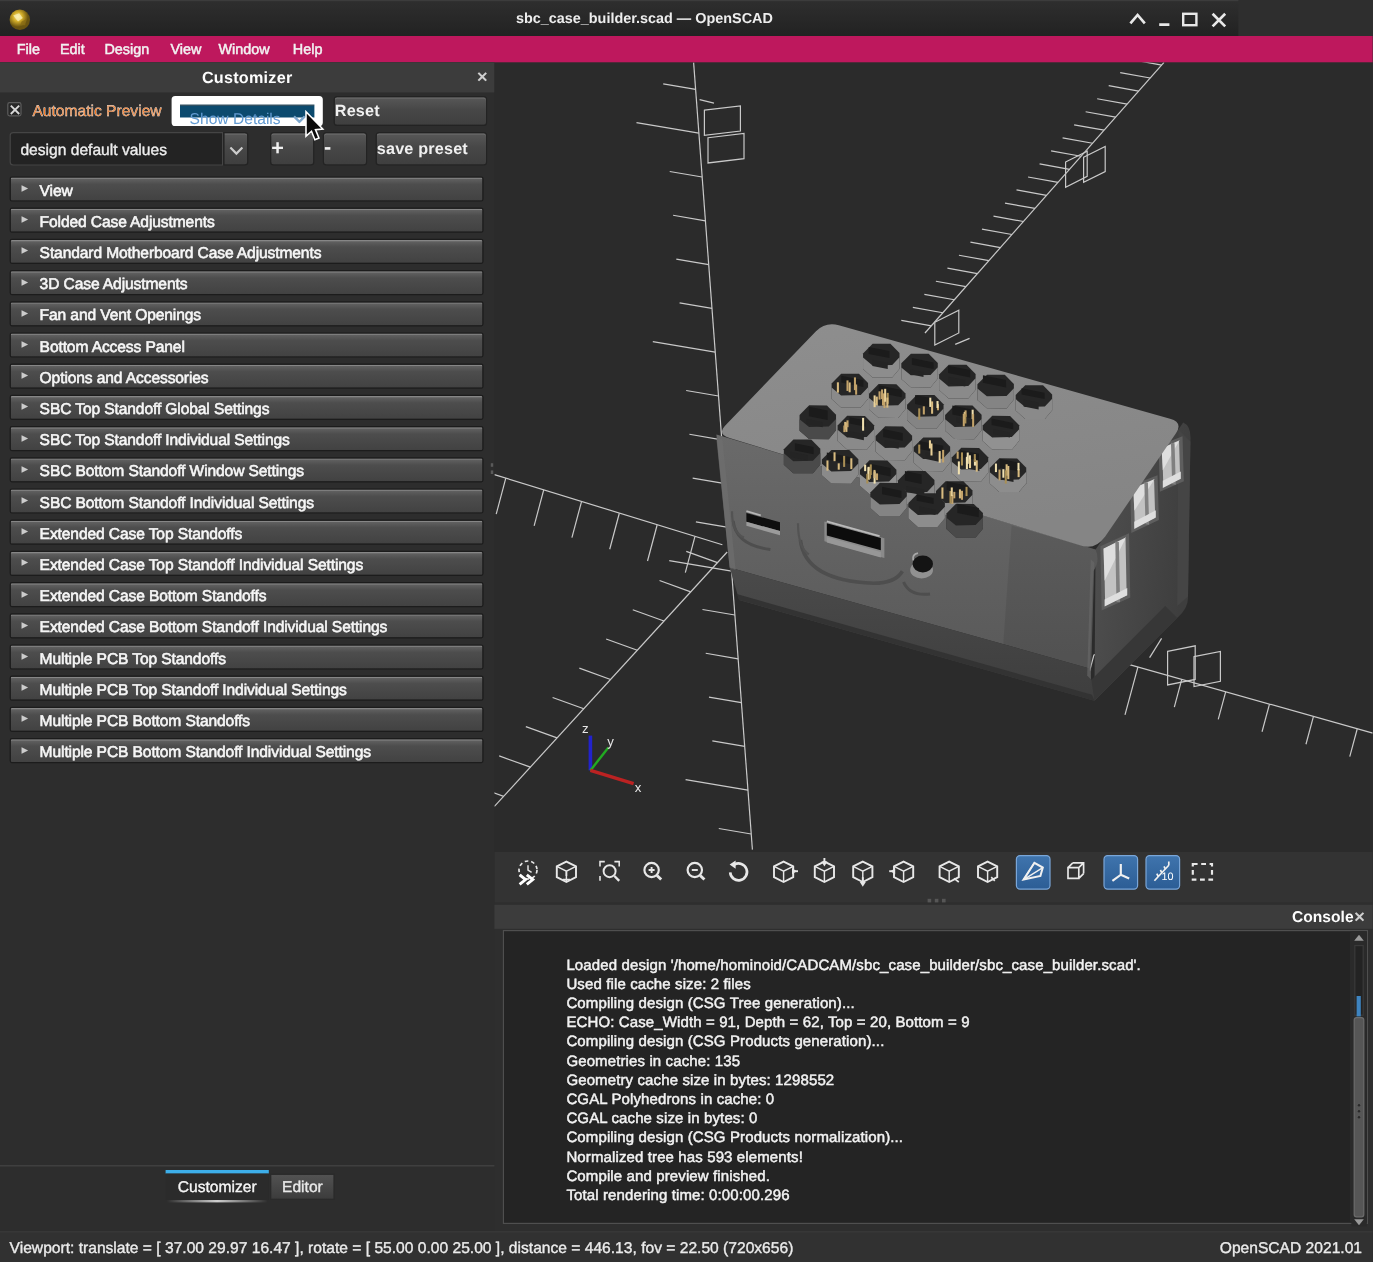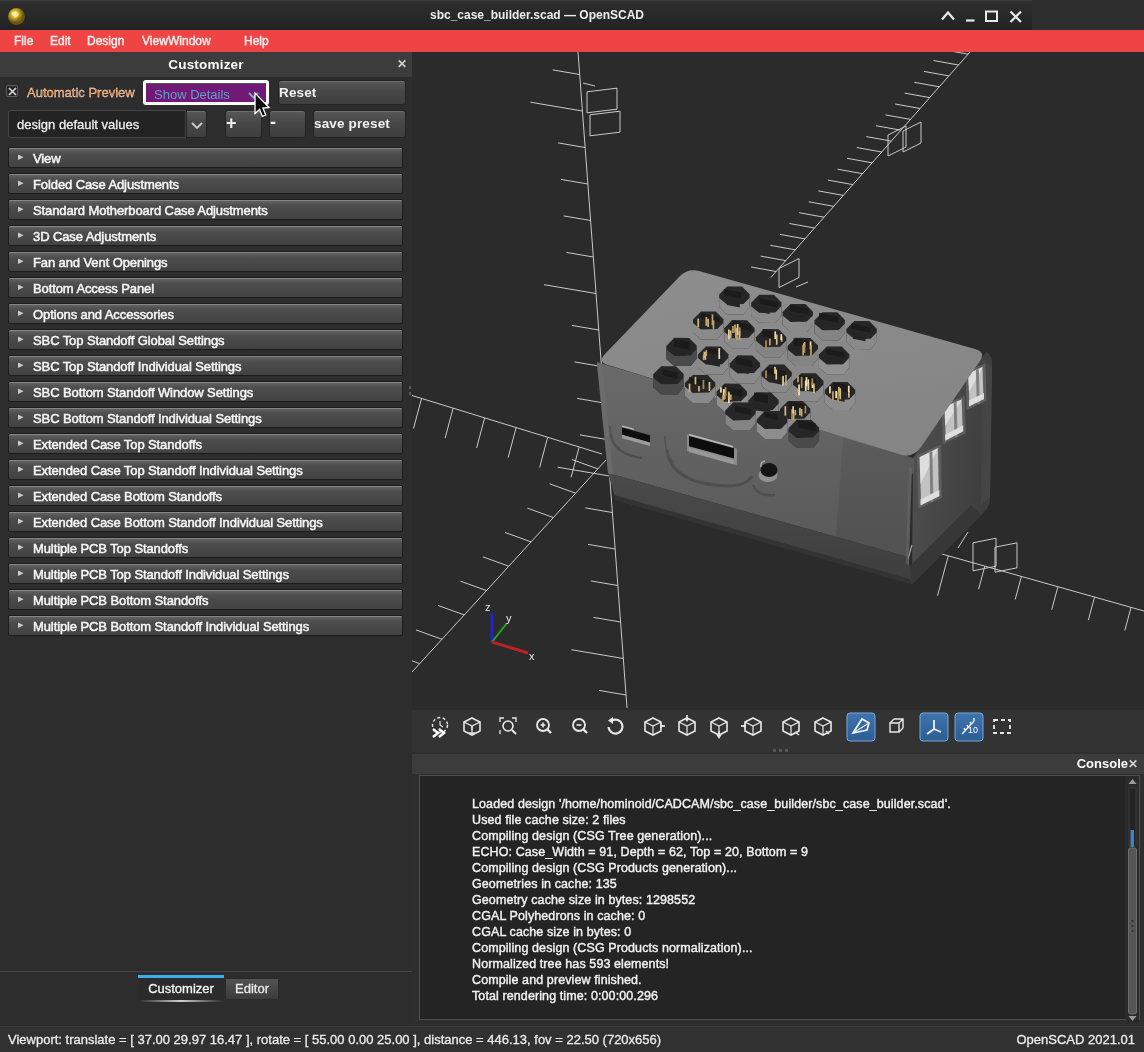--- a/index.html
+++ b/index.html
@@ -1,17 +1,17 @@
 <!DOCTYPE html>
 <html><head><meta charset="utf-8"><style>
 * { margin:0; padding:0; box-sizing:border-box; }
 body { width:1144px; height:1052px; background:#2e2e2e; font-family:"Liberation Sans",sans-serif; overflow:hidden; position:relative; color:#e8e8e8; }
 #titlebar { position:absolute; left:0; top:0; width:1032px; height:30px; background:linear-gradient(#2e2e2e,#222222); border-top:1px solid #3c3c3c; }
 #title { position:absolute; left:0; width:1074px; top:7px; text-align:center; font-size:12px; font-weight:700; color:#ededed; }
-#menubar { position:absolute; left:0; top:30px; width:1144px; height:22px; background:#ef4444; }
+#menubar { position:absolute; left:0; top:30px; width:1144px; height:22px; background:#be185d; }
 .menu { position:absolute; top:4px; font-size:12px; font-weight:400; color:#f2f2f2; -webkit-text-stroke:0.4px #f2f2f2; }
 #leftpanel { position:absolute; left:0; top:52px; width:412px; height:974px; background:#2d2d2d; }
 #custhead { position:absolute; left:0; top:0; width:412px; height:25px; background:#3c3c3c; text-align:center; font-size:13.5px; font-weight:700; line-height:25px; color:#fdfdfd; letter-spacing:0.2px; }
 .btn { position:absolute; background:linear-gradient(#585858,#474747 45%,#3f3f3f); border:1px solid #232323; border-radius:3px; box-shadow:inset 0 1px 0 #707070; font-size:13.5px; font-weight:700; letter-spacing:0.15px; color:#f0f0f0; text-align:left; }
 .acc { position:absolute; left:8px; width:395px; height:21px; background:linear-gradient(#656565,#4d4d4d 30%,#424242); border:1px solid #1c1c1c; border-radius:2px; box-shadow:inset 0 1px 0 #868686; }
 .arr { position:absolute; left:9px; top:2px; font-size:11px; color:#cccccc; }
 .acct { position:absolute; left:24px; top:3px; font-size:13px; font-weight:400; letter-spacing:-0.1px; color:#f6f6f6; -webkit-text-stroke:0.5px #f6f6f6; }
 .cline { height:16px; font-size:12.5px; letter-spacing:0.1px; color:#f2f2f2; white-space:pre;padding-left:44px; -webkit-text-stroke:0.4px #f2f2f2; }
 #statusbar { position:absolute; left:0; top:1026px; width:1144px; height:26px; background:#313131; border-top:1px solid #3a3a3a; font-size:13px; color:#ebebeb; -webkit-text-stroke:0.3px #ebebeb; }
 </style></head><body>
@@ -34,33 +34,33 @@
   <path d="M54 19.5 L62.5 19.5" stroke="#e8e8e8" stroke-width="2.2"></path>
   <rect x="74" y="10.5" width="11" height="9.5" fill="none" stroke="#e8e8e8" stroke-width="2"></rect>
   <path d="M98.5 10.5 L109 21 M109 10.5 L98.5 21" stroke="#e8e8e8" stroke-width="2.2"></path>
  </svg>
 </div>
 <div id="menubar">
  <span class="menu" style="left:14px">File</span>
  <span class="menu" style="left:50px">Edit</span>
  <span class="menu" style="left:87px">Design</span>
  <span class="menu" style="left:142px">View</span>
- <span class="menu" style="left:168px">Window</span>
+ <span class="menu" style="left:182px">Window</span>
  <span class="menu" style="left:244px">Help</span>
 </div>
 <div id="leftpanel">
  <div id="custhead">Customizer</div>
  <div style="position:absolute;right:5px;top:5px;font-size:12px;color:#cfcfcf;font-weight:700">✕</div>
 
  <div style="position:absolute;left:6px;top:33px;width:12px;height:12px;background:#272727;border:1px solid #5c5c5c;border-radius:2px"></div>
  <svg style="position:absolute;left:7px;top:34px" width="11" height="11">
       <path d="M2 2 L9 9 M9 2 L2 9" stroke="#d8d8d8" stroke-width="1.6"></path>
     </svg>
  <div style="position:absolute;left:27px;top:33px;font-size:13px;color:#f97316;-webkit-text-stroke:0.3px #f0f0f0">Automatic Preview</div>
- <div style="position:absolute;left:143px;top:28px;width:126px;height:25px;background:#701a75;border:3px solid #ffffff;border-radius:3px;box-shadow:inset 0 1px 0 #565656">
+ <div style="position:absolute;left:143px;top:28px;width:126px;height:25px;background:#0c4a6e;border:7px solid #ffffff;border-radius:3px;box-shadow:inset 0 1px 0 #565656">
    <span style="position:absolute;left:8px;top:4px;font-size:13px;color:#639bd2">Show Details</span>
    <svg style="position:absolute;right:7px;top:9px" width="11" height="7">
         <path d="M1 1 L5.5 5.5 L10 1" stroke="#7da7cd" stroke-width="2" fill="none"></path>
       </svg>
  </div>
  <svg style="position:absolute;left:249px;top:39px;z-index:50" width="22" height="28">
       <path d="M6 2 L6 22.5 L10.6 18.4 L13.4 25.4 L16.8 24 L13.9 17 L20 16.5 Z" fill="#0a0a0a" stroke="#ffffff" stroke-width="1.3"></path>
     </svg>
  <div class="btn" style="left:278px;top:28px;width:128px;height:25px;line-height:24px">Reset</div>
  <div style="position:absolute;left:8px;top:58px;width:178px;height:28px;background:#232323;border:1px solid #454545;border-radius:3px 0 0 3px">

